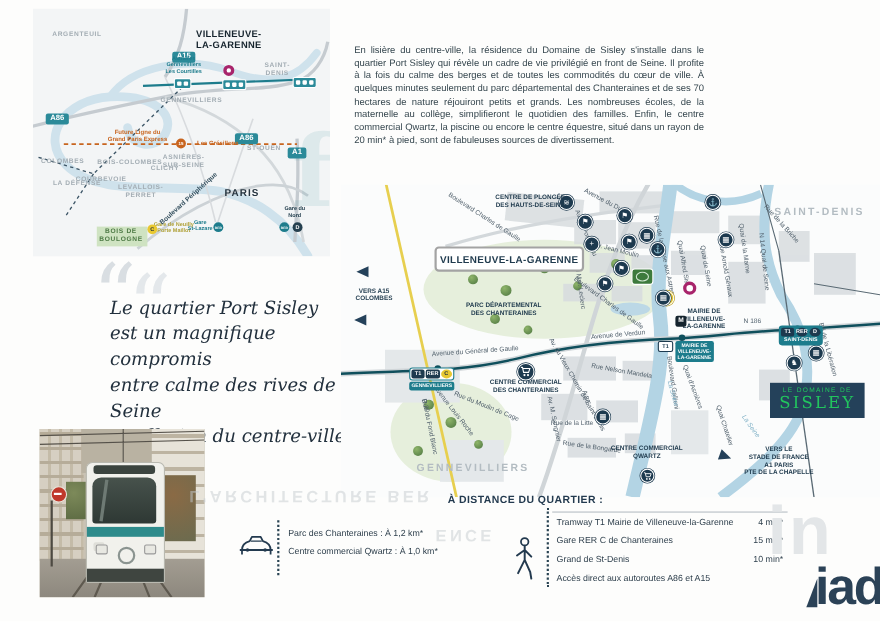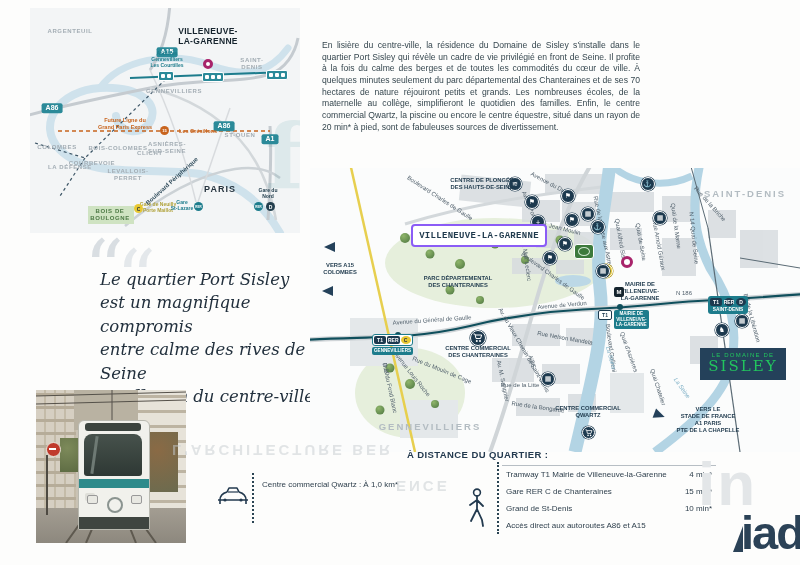--- a/index.html
+++ b/index.html
@@ -41,22 +41,22 @@
   .street{position:absolute;font-size:6px;color:#51606c;white-space:nowrap;}
   .poi-label{position:absolute;font-size:5.8px;font-weight:bold;color:#1f3a4d;text-align:center;
              white-space:pre-line;line-height:1.2;}
   .area-label{position:absolute;font-size:9.5px;font-weight:bold;letter-spacing:2px;color:#b3bcc2;white-space:nowrap;}
   .water-label{position:absolute;font-size:6px;font-style:italic;color:#7fb0c6;white-space:nowrap;}
   .map-icon{position:absolute;width:14px;height:14px;border-radius:50%;background:#1d3a4f;color:#fff;
             font-size:7px;display:flex;align-items:center;justify-content:center;
             border:1px solid #fff;box-shadow:0 0 0 .6px #1d3a4f;box-sizing:border-box;}
   .map-icon.yellow{background:#e8c832;color:#223240;box-shadow:0 0 0 .6px #b79c1e;}
   .tree{position:absolute;border-radius:50%;background:radial-gradient(circle at 35% 30%,#8fb56a,#4c7540);}
-  .citybox{left:101px;top:56px;width:132px;height:19px;background:#fff;border:2px solid #8b5cf6;border-radius:4px;
-           display:flex;align-items:center;justify-content:center;font-size:9px;font-weight:bold;color:#1f3a4d;letter-spacing:.3px;font-family:Liberation Mono, monospace;}
+  .citybox{left:85px;top:56px;width:132px;height:19px;background:#fff;border:2px solid #a3a3a3;border-radius:4px;
+           display:flex;align-items:center;justify-content:center;font-size:9px;font-weight:bold;color:#1f3a4d;letter-spacing:.3px;}
   .stb{position:absolute;}
   .stb-row{display:flex;gap:1px;background:#fff;border:1px solid #1d7c8c;border-radius:3px;padding:1px;}
   .chip{min-width:10px;height:8px;border-radius:2px;background:#1d3a4f;color:#fff;font-size:5px;font-weight:bold;
         display:flex;align-items:center;justify-content:center;padding:0 1px;}
   .chip.yellow{background:#e8c832;color:#223240;border-radius:50%;width:8px;min-width:8px;}
   .chip.white{background:#fff;color:#1d3a4f;border:1px solid #1d3a4f;}
   .chip.circle{border-radius:50%;width:8px;min-width:8px;}
   .stb-label{margin-top:1px;background:#1d7c8c;color:#fff;font-size:4.6px;font-weight:bold;text-align:center;
              border-radius:2px;padding:1px 2px;white-space:pre-line;line-height:1.25;}
   .stb.mairie{display:flex;gap:2px;align-items:flex-start;}
@@ -106,21 +106,21 @@
       <path d="M 240,118 C 242,150 240,180 238,212" fill="none" stroke="#c5cbd0" stroke-width="3"></path>
       <path d="M 95,218 C 130,188 170,166 205,161 C 225,158 240,162 250,170" fill="none" stroke="#ccd2d6" stroke-width="2.5"></path>
       <path d="M 120,62 C 140,104 156,152 166,194" fill="none" stroke="#d8dbde" stroke-width="1.5"></path>
       <path d="M 200,100 C 186,140 176,170 168,194" fill="none" stroke="#d8dbde" stroke-width="1.5"></path>
       <path d="M 140,67 L 55,150 L 5,135 M 55,150 L 30,188" fill="none" stroke="#3c5566" stroke-width="1.2" stroke-dasharray="3,3"></path>
       <path d="M 100,70 L 255,64" fill="none" stroke="#1d7c8c" stroke-width="2"></path>
       <path d="M 28,123 L 240,123" fill="none" stroke="#c8641e" stroke-width="1.5" stroke-dasharray="4,3"></path>
       <rect x="58" y="198" width="46" height="18" fill="#cfe3c2"></rect>
     </svg>
     <span class="ovwm" style="left:235px;top:95px">f</span>
-    <div></div><div class="ov-area big" style="position: absolute; left: 190px; top: 181px; transform: translate(-50%, -50%);">PARIS</div><div class="ov-area green" style="position: absolute; left: 80px; top: 207px; transform: translate(-50%, -50%); white-space: pre-line;">BOIS DE
+    <div></div><div class="ov-area big" style="position: absolute; left: 190px; top: 168px; transform: translate(-50%, -50%);">PARIS</div><div class="ov-area green" style="position: absolute; left: 80px; top: 207px; transform: translate(-50%, -50%); white-space: pre-line;">BOIS DE
 BOULOGNE</div><div class="ov-area" style="position: absolute; left: 98px; top: 167px; transform: translate(-50%, -50%); white-space: pre-line;">LEVALLOIS-
 PERRET</div><div class="ov-area" style="position: absolute; left: 210px; top: 128px; transform: translate(-50%, -50%);">ST-OUEN</div><div class="ov-area" style="position: absolute; left: 120px; top: 146px; transform: translate(-50%, -50%);">CLICHY</div><div class="ov-area" style="position: absolute; left: 40px; top: 160px; transform: translate(-50%, -50%);">LA DÉFENSE</div><div class="ov-area" style="position: absolute; left: 62px; top: 156px; transform: translate(-50%, -50%);">COURBEVOIE</div><div class="ov-area" style="position: absolute; left: 27px; top: 140px; transform: translate(-50%, -50%);">COLOMBES</div><div class="ov-area" style="position: absolute; left: 88px; top: 141px; transform: translate(-50%, -50%);">BOIS-COLOMBES</div><div class="ov-area" style="position: absolute; left: 137px; top: 140px; transform: translate(-50%, -50%); white-space: pre-line;">ASNIÈRES-
 SUR-SEINE</div><div class="ov-area" style="position: absolute; left: 144px; top: 84px; transform: translate(-50%, -50%);">GENNEVILLIERS</div><div class="ov-area" style="position: absolute; left: 222px; top: 56px; transform: translate(-50%, -50%); white-space: pre-line;">SAINT-
 DENIS</div><div class="ov-area" style="position: absolute; left: 40px; top: 24px; transform: translate(-50%, -50%);">ARGENTEUIL</div>
     <div></div><div class="ov-badge" style="position: absolute; left: 240px; top: 131px; transform: translate(-50%, -50%);">A1</div><div class="ov-badge" style="position: absolute; left: 194px; top: 118px; transform: translate(-50%, -50%);">A86</div><div class="ov-badge" style="position: absolute; left: 22px; top: 100px; transform: translate(-50%, -50%);">A86</div><div class="ov-badge" style="position: absolute; left: 137px; top: 44px; transform: translate(-50%, -50%);">A15</div>
     <div></div><div class="ov-station olive" style="position: absolute; left: 128px; top: 200px; transform: translate(-50%, -50%); white-space: pre-line;">Gare de Neuilly
 Porte Maillot</div><div class="ov-station navy" style="position: absolute; left: 238px; top: 186px; transform: translate(-50%, -50%); white-space: pre-line;">Gare du
 Nord</div><div class="ov-station teal" style="position: absolute; left: 152px; top: 198px; transform: translate(-50%, -50%); white-space: pre-line;">Gare
 St-Lazare</div><div class="ov-station teal" style="position: absolute; left: 137px; top: 52px; transform: translate(-50%, -50%); white-space: pre-line;">Asnières
 Gennevilliers
@@ -319,20 +319,23 @@
   <svg class="abs" style="left:216px;top:484px" width="34" height="24" viewBox="0 0 34 24">
     <path d="M4,16 q0,-6 7,-8 l2,-4 h8 l2,4 q7,2 7,8" fill="none" stroke="#233a4f" stroke-width="1.6" stroke-linejoin="round"></path>
     <path d="M2,16 h30 M4,16 v4 M30,16 v4" fill="none" stroke="#233a4f" stroke-width="1.6"></path>
     <circle cx="9" cy="16" r="1.6" fill="#233a4f"></circle>
       <circle cx="25" cy="16" r="1.6" fill="#233a4f"></circle>
     <path d="M12,8 h10" stroke="#233a4f" stroke-width="1.2"></path>
   </svg>
   <div class="dots" style="left:252px;top:473px;height:50px"></div>
   <div class="d-list" style="left:262px;top:472px">
       <div class="d-row">
+        <span class="d-label">Parc des Chanteraines : À 1,2 km*</span>
+      </div>
+      <div class="d-row">
         <span class="d-label">Centre commercial Qwartz : À 1,0 km*</span>
       </div>
     </div>
 
   <svg class="abs" style="left:466px;top:488px" width="22" height="40" viewBox="0 0 22 40">
     <circle cx="11" cy="4.5" r="3.4" fill="none" stroke="#233a4f" stroke-width="1.6"></circle>
     <path d="M11,8.5 L11,21 M11,12 L4,17 M11,12 L17,18 M11,21 L5,33 M11,21 L16,32 L17,38" fill="none" stroke="#233a4f" stroke-width="1.8" stroke-linecap="round"></path>
   </svg>
   <div class="dots" style="left:497px;top:462px;height:72px"></div>
   <div class="d-list" id="walk-list" style="left:506px;top:462px;width:206px">

